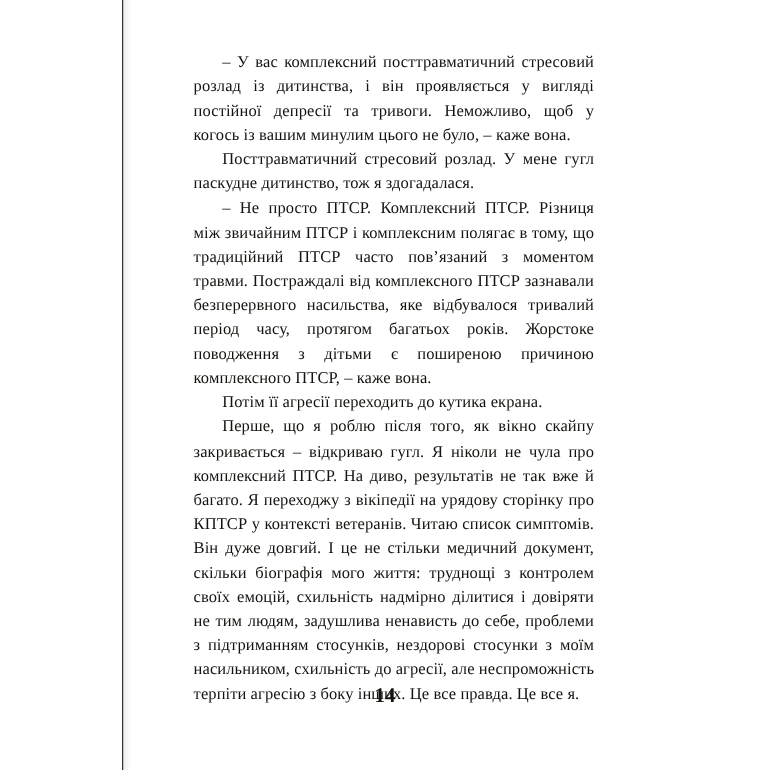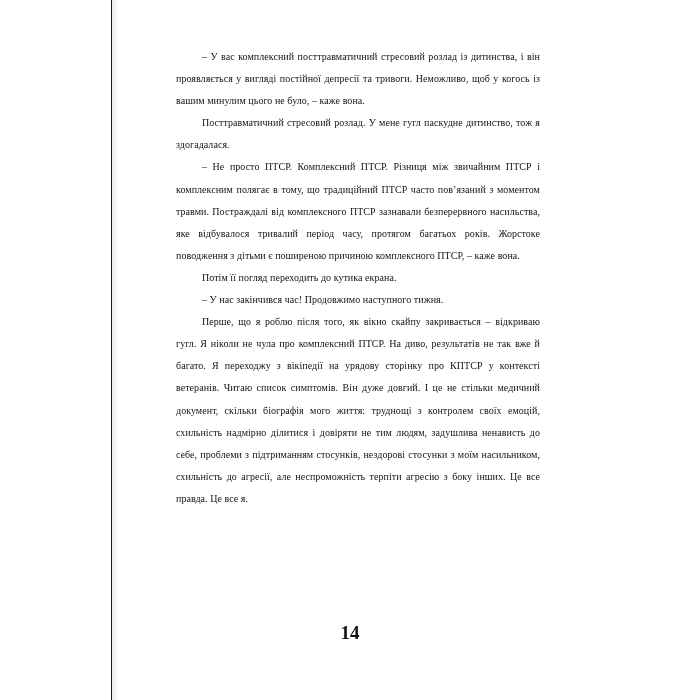--- a/index.html
+++ b/index.html
@@ -40,21 +40,21 @@
     position: absolute;
     left: 176px;
     top: 46px;
     width: 364px;
   }
 
   .para {
     margin: 0;
     text-indent: 26px;
     text-align: justify;
-    font-size: 10px;
+    font-size: 15px;
     line-height: 22.1px;
     letter-spacing: 0.005em;
     hyphens: manual;
     -webkit-hyphens: manual;
   }
 
   .page-number {
     position: absolute;
     left: 0;
     top: 625px;
@@ -69,19 +69,18 @@
 </head>
 <body>
 
 <div class="gutter-line"></div>
 <div class="gutter-shadow"></div>
 
 <div class="page">
   <p class="para">– У вас комплексний посттравматичний стресовий розлад із дитинства, і він проявляється у вигляді постійної депресії та тривоги. Неможливо, щоб у когось із вашим минулим цього не було, – каже вона.</p>
   <p class="para">Посттравматичний стресовий розлад. У мене гугл паскудне дитинство, тож я здогадалася.</p>
   <p class="para">– Не просто ПТСР. Комплексний ПТСР. Різниця між звичайним ПТСР і комплексним полягає в тому, що традиційний ПТСР часто пов’язаний з моментом травми. Постраждалі від комплексного ПТСР зазнавали безперервного насильства, яке відбувалося тривалий період часу, протягом багатьох років. Жорстоке поводження з дітьми є поширеною причиною комплексного ПТСР, – каже вона.</p>
-  <p class="para">Потім її погляд переходить до кутика екрана.</p>
-  <p class="para">– У нас закінчився час! Продовжимо наступного тижня.</p>
+  <p class="para">Потім її агресії переходить до кутика екрана.</p>
   <p class="para">Перше, що я роблю після того, як вікно скайпу закривається – відкриваю гугл. Я ніколи не чула про комплексний ПТСР. На диво, результатів не так вже й багато. Я переходжу з вікіпедії на урядову сторінку про КПТСР у контексті ветеранів. Читаю список симптомів. Він дуже довгий. І це не стільки медичний документ, скільки біографія мого життя: труднощі з контролем своїх емоцій, схильність надмірно ділитися і довіряти не тим людям, задушлива ненависть до себе, проблеми з підтриманням стосунків, нездорові стосунки з моїм насильником, схильність до агресії, але неспроможність терпіти агресію з боку інших. Це все правда. Це все я.</p>
 
 </div>
 
 <div class="page-number">14</div>
 
 </body></html>

